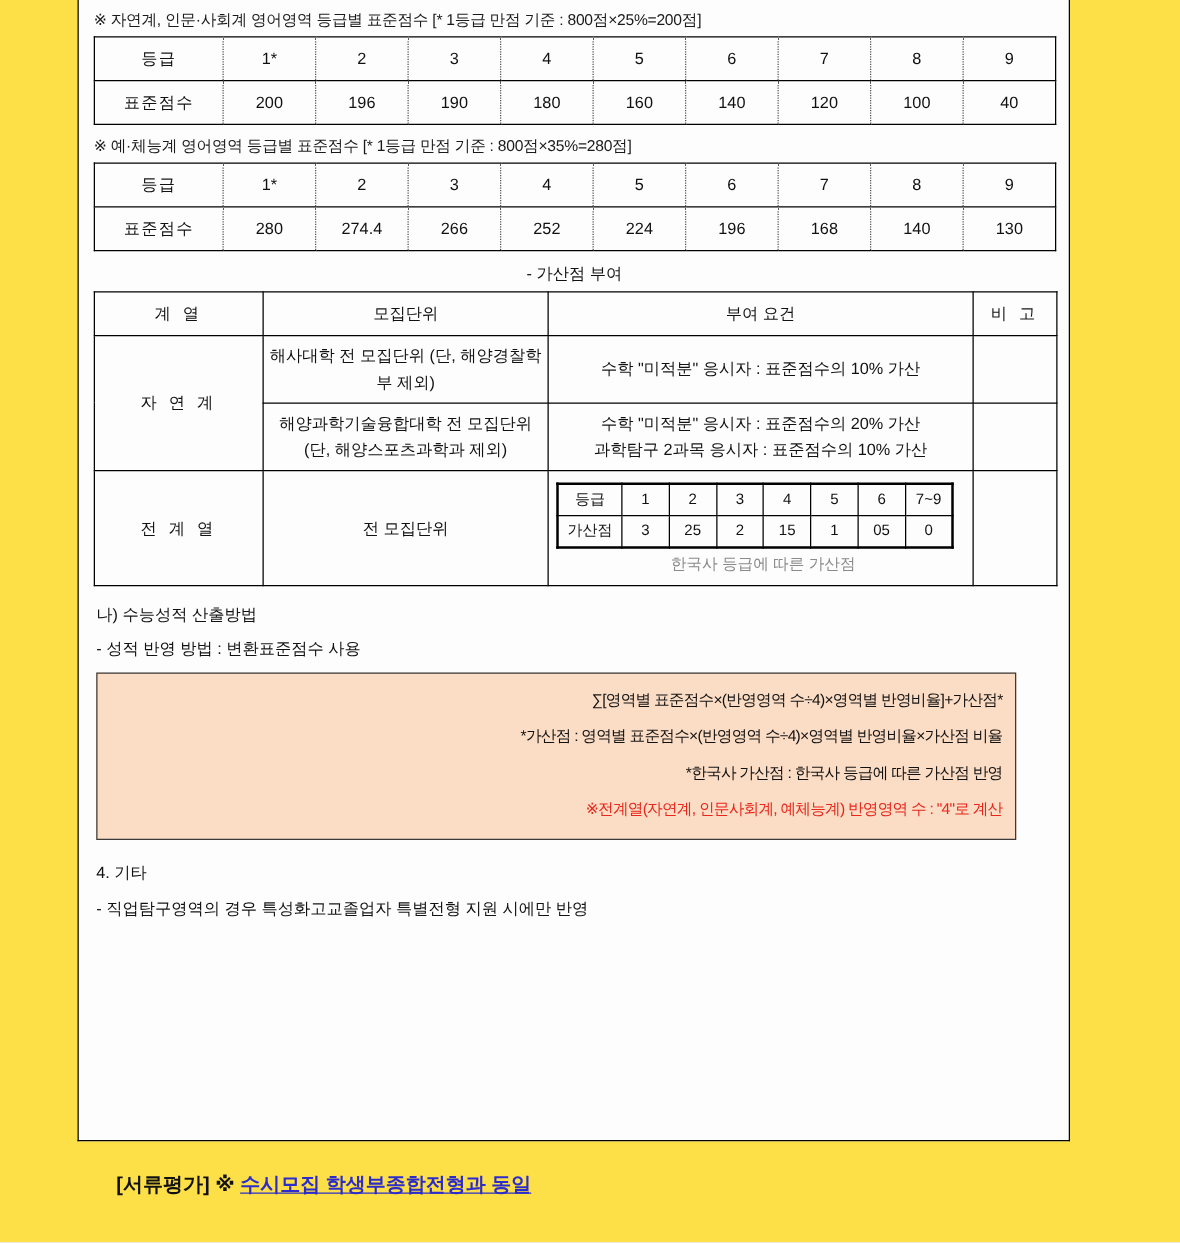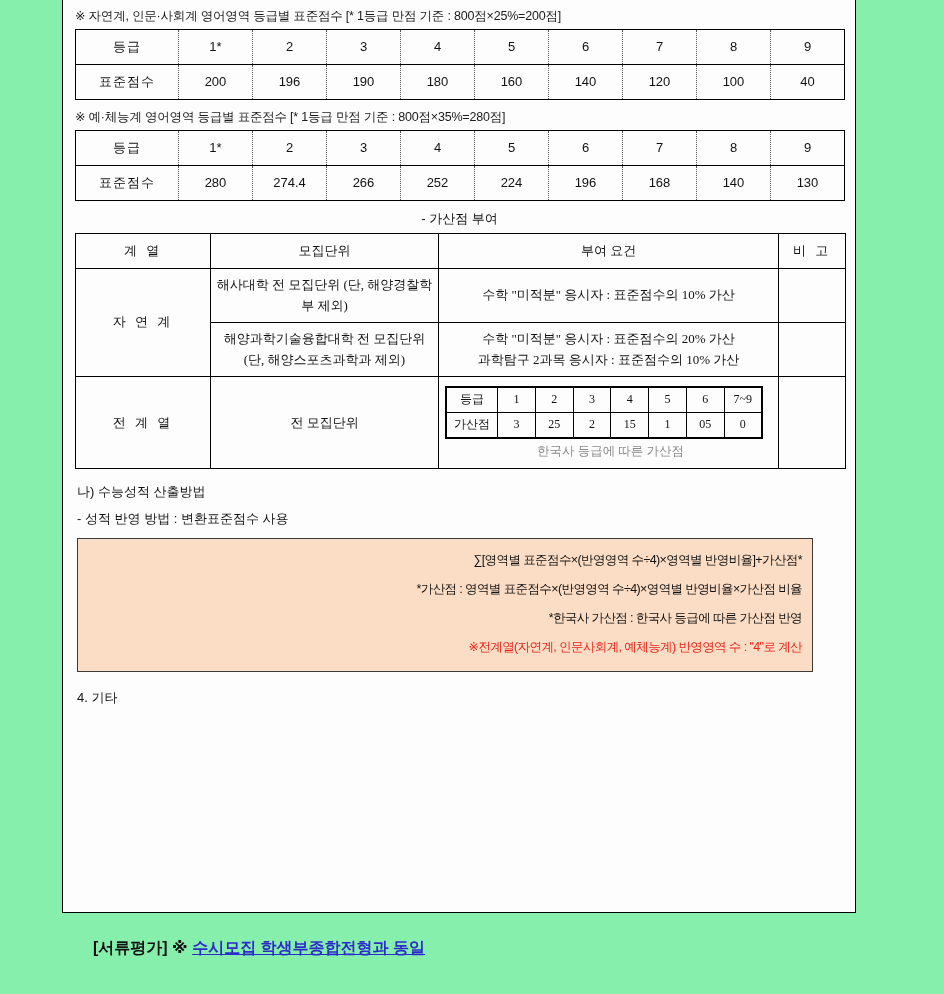--- a/index.html
+++ b/index.html
@@ -19,21 +19,21 @@
     background: #e8e8e8;
     overflow: hidden;
   }
   
   #sheet {
     position: absolute;
     left: 0;
     top: 0;
     width: 944px;
     height: 994px;
-    background: #86efac;
+    background: #fde047;
   }
   
   #content-box {
     position: absolute;
     left: 62px;
     top: -2px;
     width: 794px;
     height: 915px;
     border: 1px solid #000;
     border-top: none;
@@ -106,21 +106,20 @@
   table.bonus-table th,
   table.bonus-table td {
     border: 1px solid #000;
     text-align: center;
     vertical-align: middle;
     font-size: 13px;
     font-weight: normal;
     color: #111;
     padding: 5px 4px;
     line-height: 1.65;
-    font-family: Liberation Serif, serif;
   }
   table.bonus-table thead td { height: 34px; padding: 0; }
   .col-series  { width: 135px; }
   .col-unit    { width: 228px; }
   .col-req     { width: 340px; }
   .col-remark  { width: 67px; }
   .spaced { letter-spacing: 3px; }
   .req-cell { text-align: center; }
   .req-cell .line { display: block; white-space: nowrap; }
 
@@ -367,20 +366,21 @@
         <p class="body-line">- 성적 반영 방법 : 변환표준점수 사용</p>
 
         <div class="formula-box">
           <div class="formula-line">∑[영역별 표준점수×(반영영역 수÷4)×영역별 반영비율]+가산점*</div>
           <div class="formula-line">*가산점 : 영역별 표준점수×(반영영역 수÷4)×영역별 반영비율×가산점 비율</div>
           <div class="formula-line">*한국사 가산점 : 한국사 등급에 따른 가산점 반영</div>
           <div class="formula-line red">※전계열(자연계, 인문사회계, 예체능계) 반영영역 수 : "4"로 계산</div>
         </div>
 
         <p class="tail-line" style="margin-top:17px;">4. 기타</p>
+        <p class="tail-line">- 직업탐구영역의 경우 특성화고교졸업자 특별전형 지원 시에만 반영</p>
 
       </div>
     </div>
 
     <div id="footer-line">
       <span>[서류평가]</span>
       <span class="mark">※</span>
       <a class="link" href="#">수시모집 학생부종합전형과 동일</a>
     </div>
 

